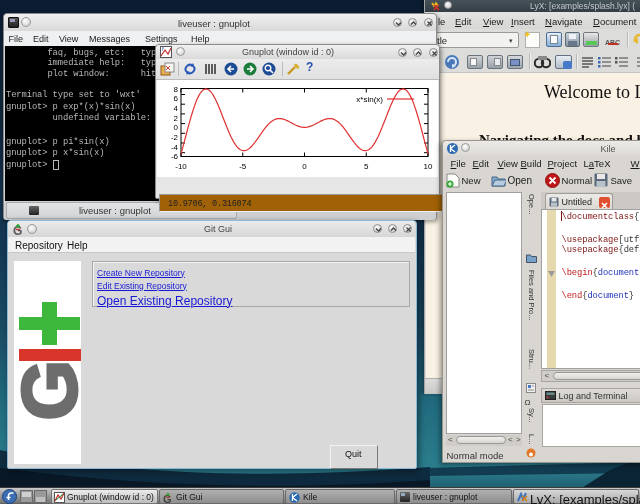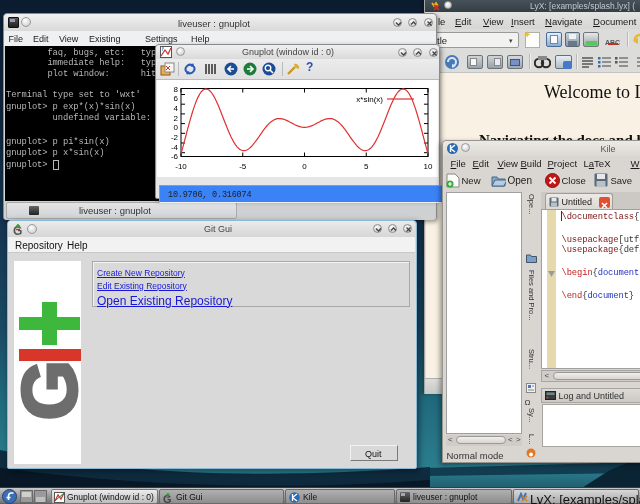--- a/index.html
+++ b/index.html
@@ -156,21 +156,21 @@
           <svg width="9" height="9">
             <path d="M2.5,2.5 L6.5,6.5 M6.5,2.5 L2.5,6.5" stroke="#444" stroke-width="1.3" fill="none"></path>
           </svg>
         </span>
  </div>
 
  <div class="abs" style="left:0;top:17px;width:431.5px;height:14.5px;background:#eff0f1;font-size:9px;color:#222">
    <span class="abs" style="left:4.5px;top:3px">File</span>
    <span class="abs" style="left:29px;top:3px">Edit</span>
    <span class="abs" style="left:55px;top:3px">View</span>
-   <span class="abs" style="left:85px;top:3px">Existing</span>
+   <span class="abs" style="left:85px;top:3px">Messages</span>
    <span class="abs" style="left:141px;top:3px">Settings</span>
    <span class="abs" style="left:187px;top:3px">Help</span>
  </div>
 
  <div class="abs" style="left:1px;top:31.5px;width:427px;height:155px;background:#000;font-family:'Liberation Mono',monospace;font-size:8.8px;letter-spacing:-0.1px;color:#b8b8b8;white-space:pre">
    <span class="abs" style="left:1px;top:2px">        faq, bugs, etc:   type help FAQ</span>
    <span class="abs" style="left:1px;top:12.5px">        immediate help:   type help</span>
    <span class="abs" style="left:1px;top:23px">        plot window:      hit 'h'</span>
    <span class="abs" style="left:1px;top:44.5px">Terminal type set to 'wxt'</span>
    <span class="abs" style="left:1px;top:56px">gnuplot&gt; p exp*(x)*sin(x)</span>
@@ -278,21 +278,21 @@
             <text x="147.5" y="89">0</text>
             <text x="209.25" y="89">5</text>
             <text x="271" y="89">10</text>
   </g>
   <text x="226" y="22" font-size="8" fill="#000" text-anchor="end" font-family="Liberation Sans">x*sin(x)</text>
   <path d="M230,19 H257" stroke="#e03030" stroke-width="1.2" fill="none"></path>
   <path d="M24.0,73.8 L25.6,68.2 L27.1,62.4 L28.7,56.5 L30.2,50.7 L31.8,44.9 L33.3,39.3 L34.9,34.0 L36.4,29.1 L38.0,24.6 L39.5,20.6 L41.1,17.1 L42.6,14.2 L44.2,11.9 L45.7,10.3 L47.3,9.3 L48.9,8.9 L50.4,9.2 L52.0,10.0 L53.5,11.5 L55.1,13.5 L56.6,15.9 L58.2,18.8 L59.7,22.0 L61.3,25.6 L62.8,29.3 L64.4,33.2 L65.9,37.2 L67.5,41.3 L69.1,45.2 L70.6,49.1 L72.2,52.7 L73.7,56.2 L75.3,59.3 L76.8,62.1 L78.4,64.6 L79.9,66.6 L81.5,68.3 L83.0,69.5 L84.6,70.3 L86.1,70.7 L87.7,70.7 L89.2,70.3 L90.8,69.5 L92.4,68.4 L93.9,67.0 L95.5,65.3 L97.0,63.5 L98.6,61.4 L100.1,59.3 L101.7,57.1 L103.2,54.8 L104.8,52.6 L106.3,50.4 L107.9,48.4 L109.4,46.5 L111.0,44.7 L112.5,43.1 L114.1,41.8 L115.7,40.7 L117.2,39.8 L118.8,39.1 L120.3,38.7 L121.9,38.5 L123.4,38.6 L125.0,38.8 L126.5,39.2 L128.1,39.7 L129.6,40.4 L131.2,41.1 L132.7,42.0 L134.3,42.8 L135.8,43.6 L137.4,44.5 L139.0,45.2 L140.5,45.9 L142.1,46.4 L143.6,46.9 L145.2,47.2 L146.7,47.3 L148.3,47.3 L149.8,47.2 L151.4,46.9 L152.9,46.4 L154.5,45.9 L156.0,45.2 L157.6,44.5 L159.2,43.6 L160.7,42.8 L162.3,42.0 L163.8,41.1 L165.4,40.4 L166.9,39.7 L168.5,39.2 L170.0,38.8 L171.6,38.6 L173.1,38.5 L174.7,38.7 L176.2,39.1 L177.8,39.8 L179.3,40.7 L180.9,41.8 L182.5,43.1 L184.0,44.7 L185.6,46.5 L187.1,48.4 L188.7,50.4 L190.2,52.6 L191.8,54.8 L193.3,57.1 L194.9,59.3 L196.4,61.4 L198.0,63.5 L199.5,65.3 L201.1,67.0 L202.6,68.4 L204.2,69.5 L205.8,70.3 L207.3,70.7 L208.9,70.7 L210.4,70.3 L212.0,69.5 L213.5,68.3 L215.1,66.6 L216.6,64.6 L218.2,62.1 L219.7,59.3 L221.3,56.2 L222.8,52.7 L224.4,49.1 L225.9,45.2 L227.5,41.3 L229.1,37.2 L230.6,33.2 L232.2,29.3 L233.7,25.6 L235.3,22.0 L236.8,18.8 L238.4,15.9 L239.9,13.5 L241.5,11.5 L243.0,10.0 L244.6,9.2 L246.1,8.9 L247.7,9.3 L249.3,10.3 L250.8,11.9 L252.4,14.2 L253.9,17.1 L255.5,20.6 L257.0,24.6 L258.6,29.1 L260.1,34.0 L261.7,39.3 L263.2,44.9 L264.8,50.7 L266.3,56.5 L267.9,62.4 L269.4,68.2 L271.0,73.8" stroke="#e03030" stroke-width="1.2" fill="none"></path>
  </svg>
  </div>
 
- <div class="abs" style="left:3px;top:140px;width:330px;height:17.5px;background:#3b82f6;border:1px solid;border-color:#9a9a9a #f0f0f0 #f0f0f0 #9a9a9a">
+ <div class="abs" style="left:3px;top:149px;width:330px;height:17.5px;background:#a16207;border:1px solid;border-color:#9a9a9a #f0f0f0 #f0f0f0 #9a9a9a">
    <span class="abs" style="left:8px;top:3.5px;font-size:8.5px;color:#222;font-family:'Liberation Mono',monospace;letter-spacing:-0.2px">10.9706, 0.316074</span>
  </div>
 </div>
 
 <div class="abs" id="kile" style="left:441.5px;top:140px;width:240px;height:322.5px;background:#d9d6d1;border:1px solid #98958f;border-radius:4px 4px 0 0;box-shadow:-2px 2px 5px rgba(0,0,0,.4)">
 
  <div class="abs" style="left:0;top:0;width:238px;height:15px;background:linear-gradient(#eceae6,#dcd9d4);border-radius:4px 4px 0 0">
    <svg class="abs" style="left:4px;top:2px" width="11" height="11">
           <circle cx="5.5" cy="5.5" r="5.5" fill="#2a6ab0"></circle>
           <path d="M3.5,2 V9 M3.5,5.5 L8,2 M3.5,5.5 L8,9" stroke="#fff" stroke-width="1.4"></path>
@@ -321,21 +321,21 @@
    <svg class="abs" style="left:48px;top:3px" width="15" height="13">
           <path d="M1,3 h5 l1.5,2 h6.5 v7 h-13 z" fill="#88a8c8" stroke="#446688"></path>
           <path d="M1,12 l3,-6 h12 l-3,6 z" fill="#b8ccE0" stroke="#468"></path>
         </svg>
    <span class="abs" style="left:65px;top:4px;font-size:10px;color:#222">Open</span>
    <svg class="abs" style="left:102px;top:2px" width="15" height="15">
           <circle cx="7.5" cy="7.5" r="7" fill="#c01818"></circle>
           <circle cx="7.5" cy="7.5" r="7" fill="none" stroke="#901010"></circle>
           <path d="M4.5,4.5 l6,6 M10.5,4.5 l-6,6" stroke="#fff" stroke-width="1.8"></path>
         </svg>
-   <span class="abs" style="left:119px;top:4px;font-size:9.5px;color:#222">Close</span>
+   <span class="abs" style="left:119px;top:4px;font-size:9.5px;color:#222">Normal</span>
    <svg class="abs" style="left:151px;top:2px" width="14" height="14">
           <rect x="0.5" y="0.5" width="13" height="13" fill="#5a6a7a" rx="1"></rect>
           <rect x="3" y="1" width="8" height="5" fill="#e8e8e8"></rect>
           <rect x="2.5" y="8" width="9" height="6" fill="#b8c0c8"></rect>
         </svg>
    <span class="abs" style="left:168px;top:4px;font-size:9.5px;color:#222">Save</span>
  </div>
 
  <div class="abs" style="left:3.5px;top:51px;width:76px;height:242px;background:#fff;border:1px solid #a0a0a0"></div>
 
@@ -398,21 +398,21 @@
    <span class="abs" style="left:3px;top:0.5px;font-size:8px;color:#444">&lt;</span>
    <div class="abs" style="left:11px;top:1px;width:126px;height:8.5px;background:linear-gradient(#f2f0ec,#d8d5d0);border:1px solid #999;border-radius:4px"></div>
  </div>
 
  <div class="abs" style="left:98px;top:246.5px;width:140px;height:15px;background:linear-gradient(#dedbd6,#ccc9c4);border:1px solid #a8a5a0">
    <svg class="abs" style="left:3px;top:2.5px" width="11" height="9">
           <rect x="0.5" y="0.5" width="10" height="8" fill="#3a3a3a" stroke="#222"></rect>
           <rect x="1.5" y="1.5" width="8" height="2.5" fill="#688"></rect>
           <circle cx="2.5" cy="6.5" r="1" fill="#d04040"></circle>
         </svg>
-   <span class="abs" style="left:17px;top:2px;font-size:9px;color:#333">Log and Untitled</span>
+   <span class="abs" style="left:17px;top:2px;font-size:9px;color:#333">Log and Terminal</span>
  </div>
 
  <div class="abs" style="left:99px;top:262.5px;width:139px;height:43px;background:#fff;border:1px solid #a8a5a0;border-right:none"></div>
 
  <span class="abs" style="left:4px;top:308.5px;font-size:9.5px;color:#333">Normal mode</span>
 </div>
 
 <div class="abs" id="git" style="left:7px;top:219.5px;width:410px;height:249px;background:#d9d9d9;border:1.5px solid #8cb8d8;border-radius:4px 4px 2px 2px;box-shadow:2px 2px 6px rgba(0,0,0,.45)">
 
  <div class="abs" style="left:0;top:0;width:407px;height:16.5px;background:linear-gradient(#ebebeb,#d6d6d6);border-radius:3px 3px 0 0">
@@ -455,21 +455,21 @@
        <div class="abs" style="left:2px;top:-2px;width:58px;height:59px;font-family:'Liberation Sans',sans-serif;font-weight:bold;font-size:78px;line-height:59px;color:#6d6d6d;-webkit-text-stroke:3px #6d6d6d;transform:rotate(-90deg)">G</div>
      </div>
    </div>
 
    <div class="abs" style="left:84px;top:8px;width:318px;height:46px;border:1px solid #a8a8a8;box-shadow:inset 1px 1px 0 #f4f4f4">
      <span class="abs" style="left:4px;top:5.5px;font-size:8.5px;color:#1717d6;text-decoration:underline">Create New Repository</span>
      <span class="abs" style="left:4px;top:18.5px;font-size:8.5px;color:#1717d6;text-decoration:underline">Edit Existing Repository</span>
      <span class="abs" style="left:4px;top:31.5px;font-size:12px;color:#1717d6;text-decoration:underline">Open Existing Repository</span>
    </div>
 
-   <div class="abs" style="left:342px;top:192px;width:48px;height:16px;background:#d9d9d9;border:1px solid;border-color:#f2f2f2 #7a7a7a #7a7a7a #f2f2f2">
+   <div class="abs" style="left:322px;top:192px;width:48px;height:24px;background:#d9d9d9;border:1px solid;border-color:#f2f2f2 #7a7a7a #7a7a7a #f2f2f2">
      <span class="abs" style="left:14px;top:2.5px;font-size:9px;color:#111">Quit</span>
    </div>
  </div>
 </div>
 
 
 <div class="abs" id="bar" style="left:0;top:487px;width:640px;height:17px;background:linear-gradient(#cacaca,#9e9e9e 45%,#787878 90%,#5a5a5a);border-top:1px solid #3a3a3a">
   <svg class="abs" style="left:2px;top:1px" width="15" height="15">
         <circle cx="7.5" cy="7.5" r="7" fill="#3c6eb4" stroke="#23437a"></circle>
         <path d="M9.5,4 h2 M9.5,4 c-2,0 -3,1 -3,3 v4 M4.5,8.5 h4" stroke="#fff" stroke-width="1.6" fill="none"></path>

